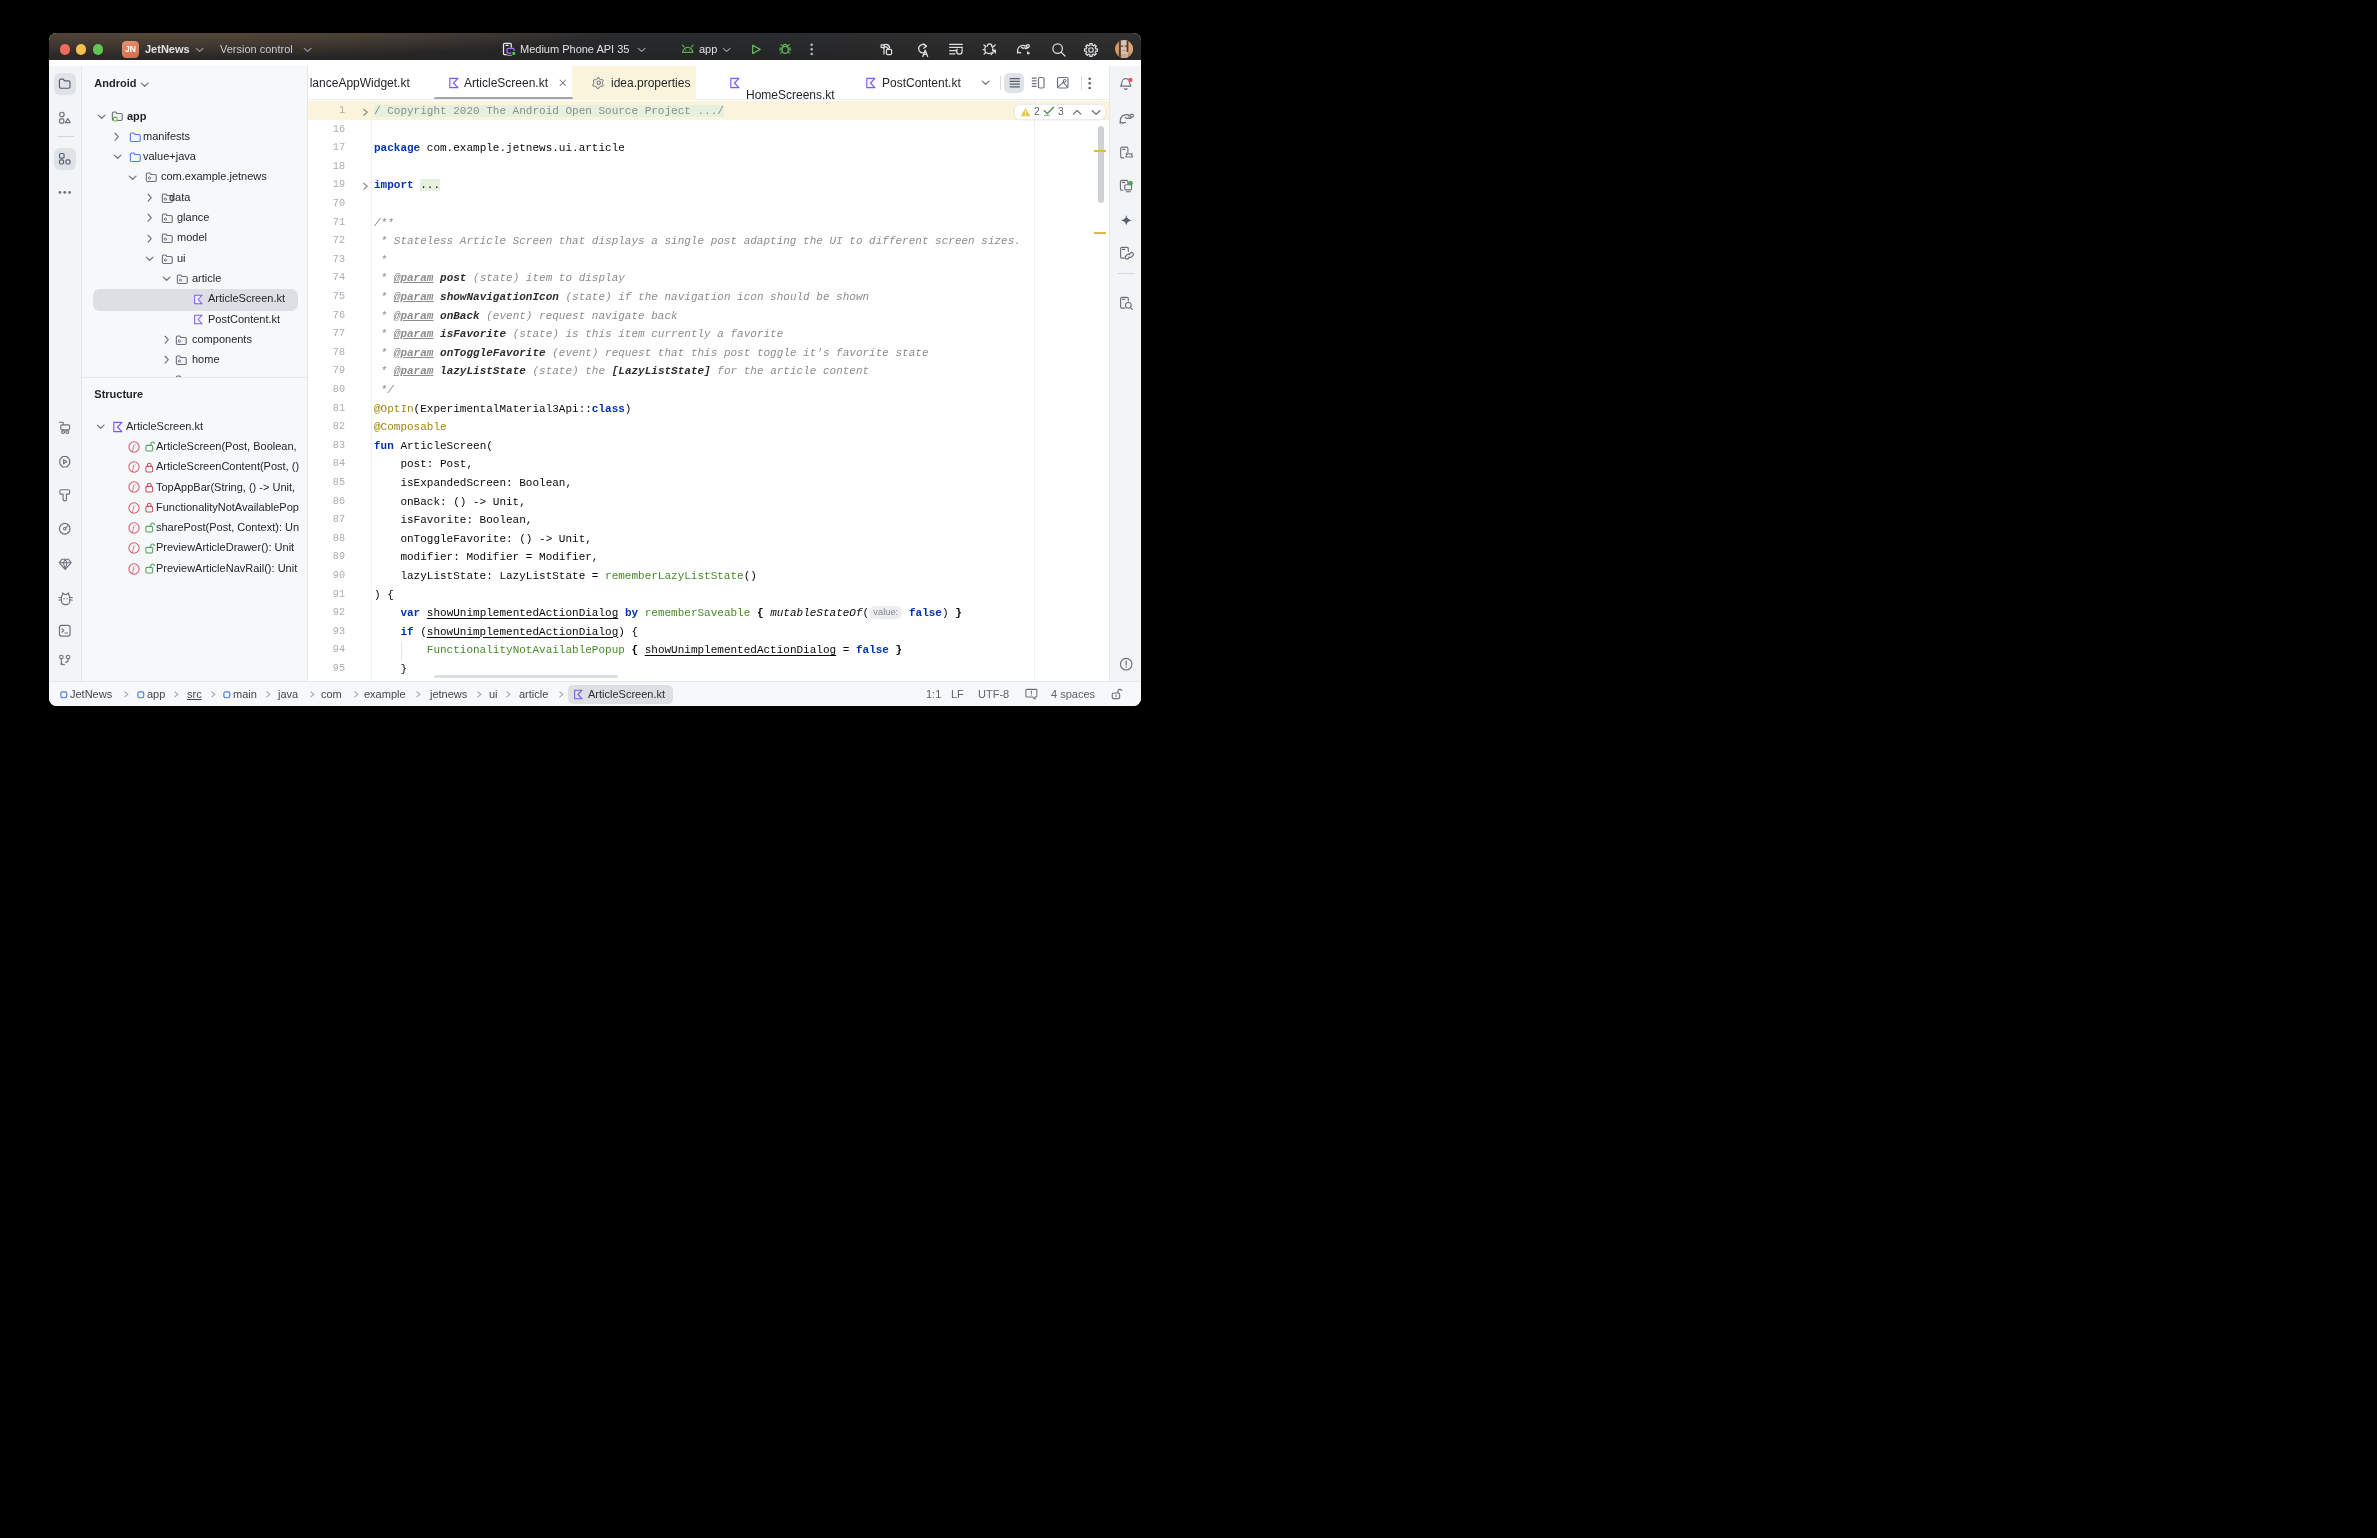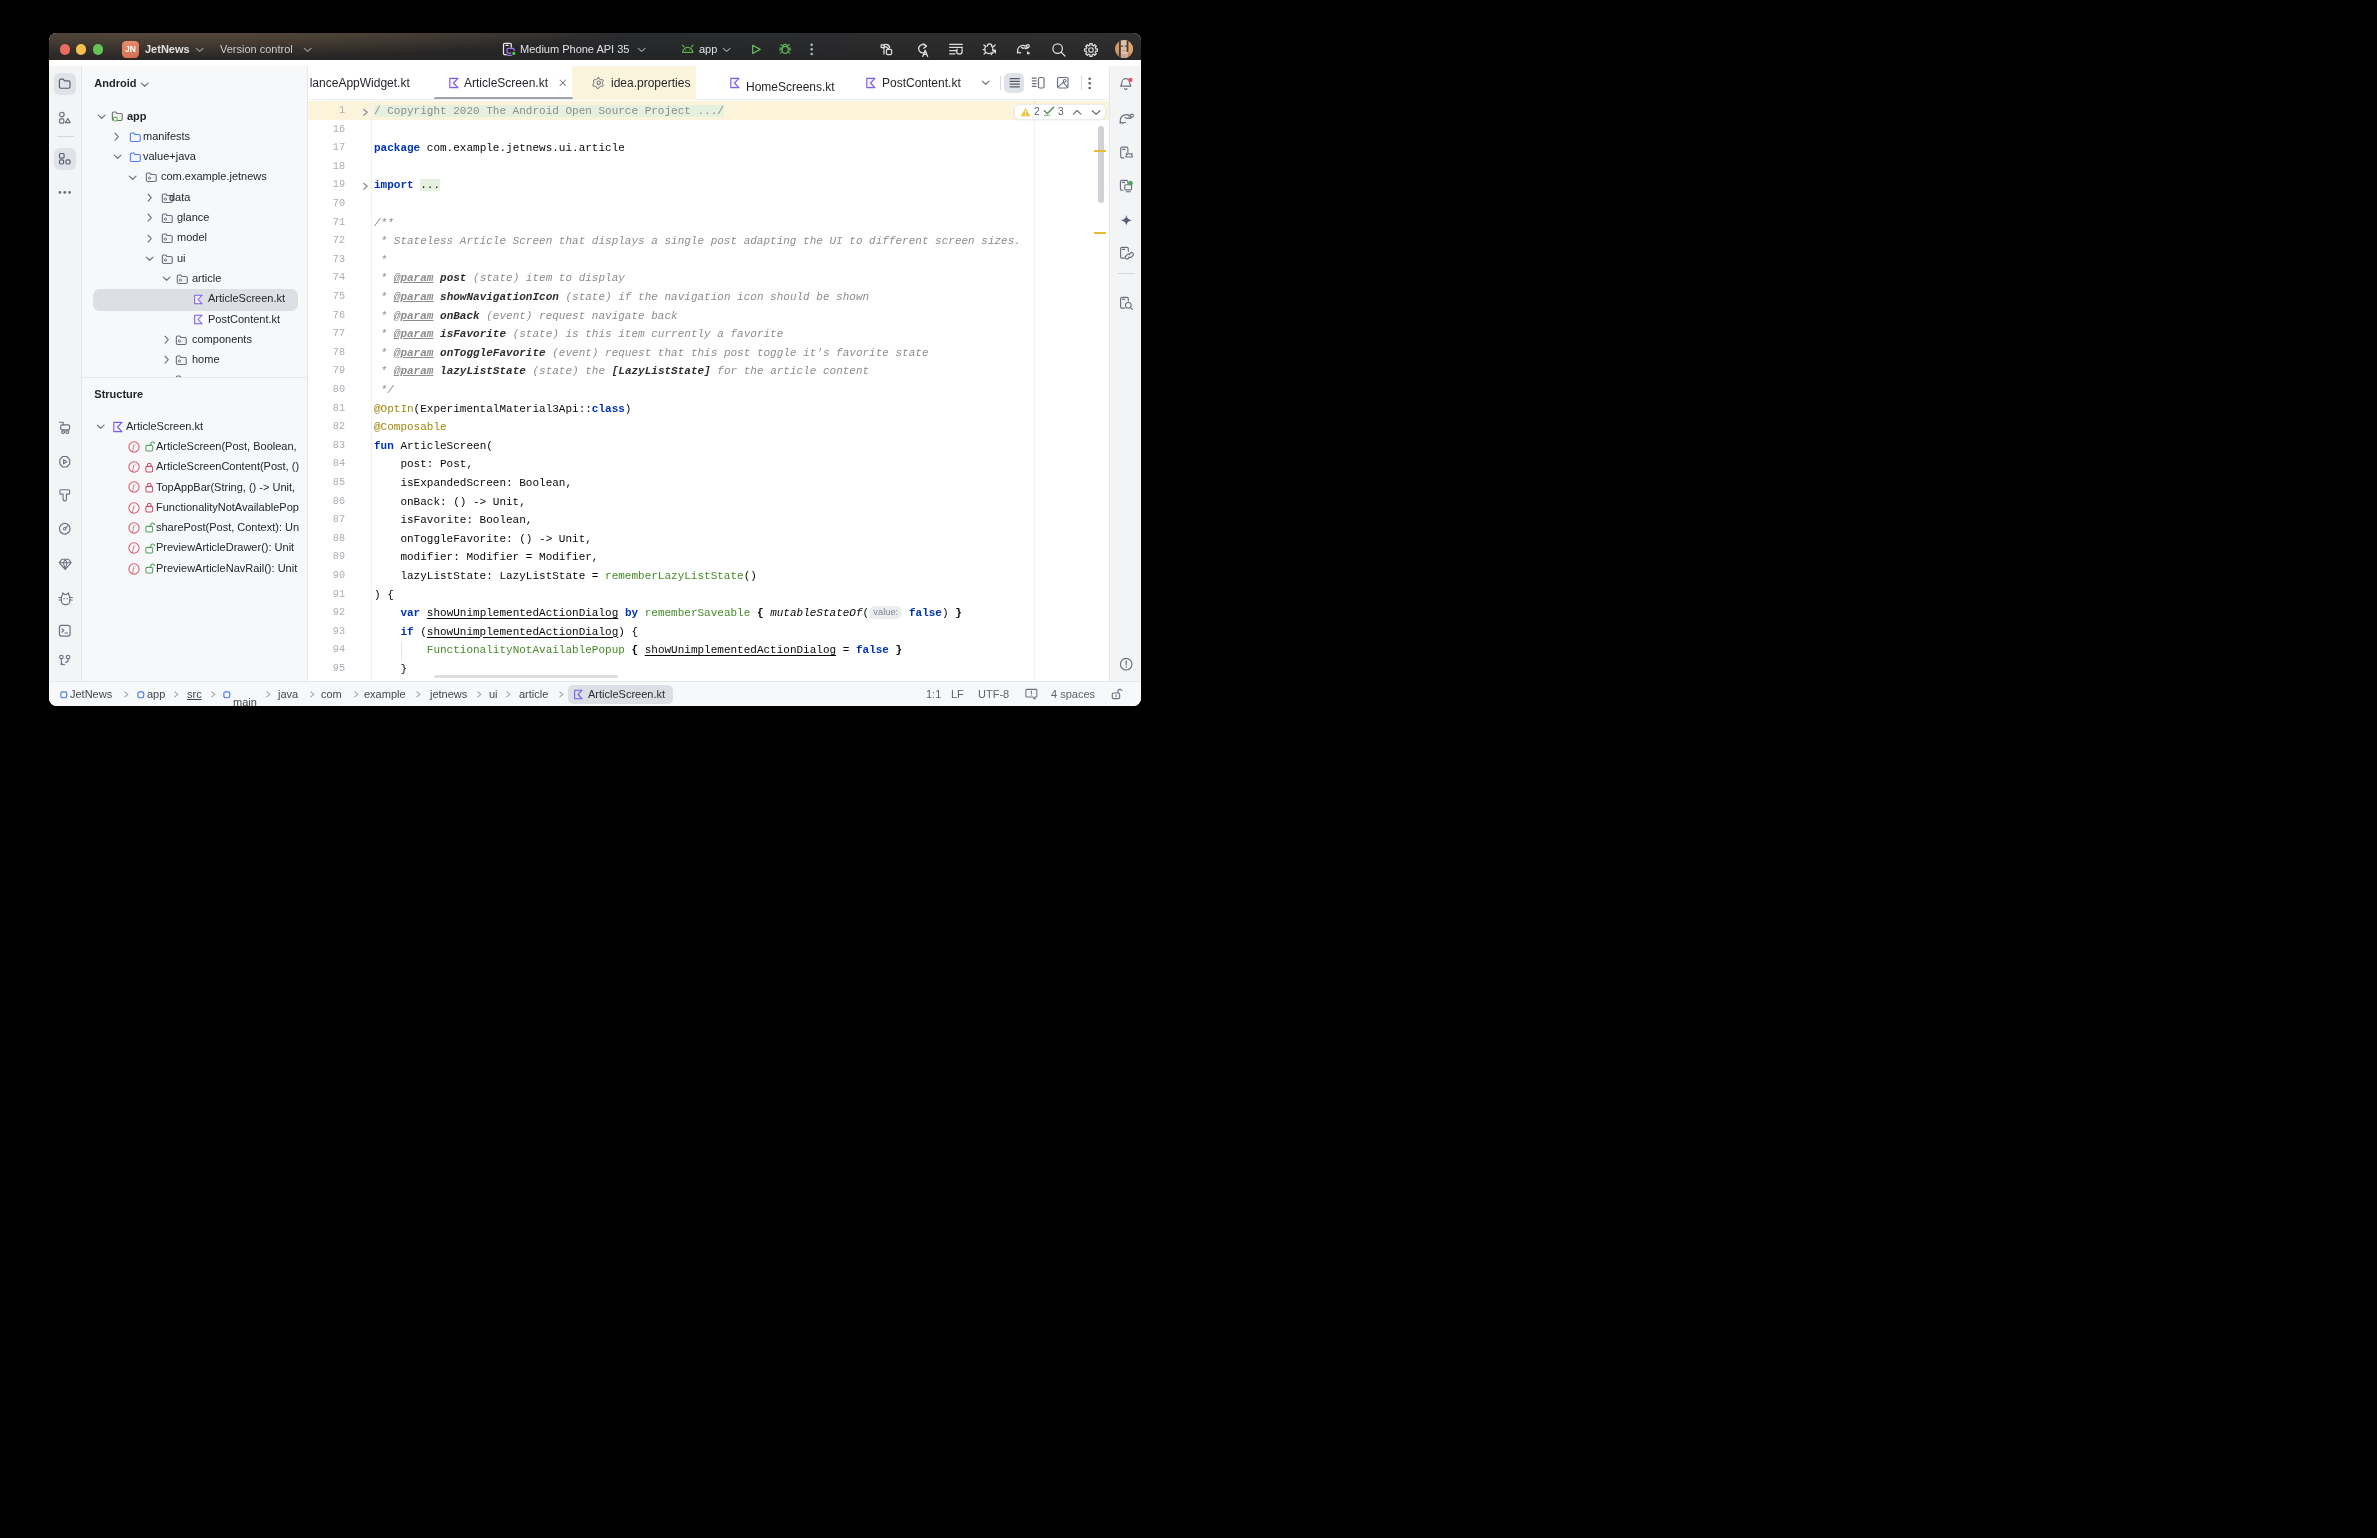--- a/index.html
+++ b/index.html
@@ -462,21 +462,21 @@
         <path d="M1.2 1.2 L7.8 7.8 M7.8 1.2 L1.2 7.8" stroke="#81858d" stroke-width="1.2" stroke-linecap="round"></path>
       </svg>
     <svg class="abs" style="left:284px;top:10.2px;" width="13.5" height="13.5" viewBox="0 0 17 17">
         <circle cx="8.5" cy="8.5" r="2.1" fill="none" stroke="#6c707e" stroke-width="1.3"></circle>
         <path d="M8.5 1.9 l0.9 1.9 a5 5 0 0 1 1.9 1.1 l2.1-0.4 0.9 1.7 -1.3 1.6 a5 5 0 0 1 0 1.9 l1.3 1.6 -0.9 1.7 -2.1-0.4 a5 5 0 0 1 -1.9 1.1 l-0.9 1.9 -2 0 -0.8-1.9 a5 5 0 0 1 -1.9-1.1 l-2.1 0.4 -0.9-1.7 1.3-1.6 a5 5 0 0 1 0-1.9 L1.8 6.2 l0.9-1.7 2.1 0.4 a5 5 0 0 1 1.9-1.1 l0.8-1.9 z" fill="none" stroke="#6c707e" stroke-width="1.25" stroke-linejoin="round"></path>
       </svg>
     <div class="abs" style="left:303px;top:0;line-height:34px;text-align:center;">idea.properties</div>
     <svg class="abs" style="left:421px;top:11px;" width="12" height="12" viewBox="0 0 16 16">
         <path d="M13.2 1.8 H2.4 V14.2 H13.2 L7.4 8 Z" fill="#f5f1ff" stroke="#7c5cf0" stroke-width="1.5" stroke-linejoin="round"></path>
       </svg>
-    <div class="abs" style="left:438px;top:4px;line-height:34px;">HomeScreens.kt</div>
+    <div class="abs" style="left:438px;top:12px;line-height:34px;">HomeScreens.kt</div>
     <svg class="abs" style="left:557px;top:11px;" width="12" height="12" viewBox="0 0 16 16">
         <path d="M13.2 1.8 H2.4 V14.2 H13.2 L7.4 8 Z" fill="#f5f1ff" stroke="#7c5cf0" stroke-width="1.5" stroke-linejoin="round"></path>
       </svg>
     <div class="abs" style="left:574px;top:0;line-height:34px;">PostContent.kt</div>
     <svg class="abs" style="left:673px;top:14px;" width="9.3" height="6" viewBox="0 0 11 7">
         <path d="M1.5 1.3 L5.5 5 L9.5 1.3" stroke="#70747e" stroke-width="1.4" fill="none" stroke-linecap="round" stroke-linejoin="round"></path>
       </svg>
     <div class="abs" style="left:692px;top:9.7px;width:0.8px;height:14.4px;background:#d8dade;"></div>
     <div class="abs" style="left:696px;top:6.8px;width:20.3px;height:20.3px;border-radius:5.1px;background:#dfe2e7;"></div>
     <svg class="abs" style="left:700px;top:10.2px;" width="13.5" height="13.5" viewBox="0 0 16 16">
@@ -610,21 +610,21 @@
     <svg class="abs" style="left:125px;top:9.7px;" width="5.1" height="6.8" viewBox="0 0 6 8">
         <path d="M1 1 L4.6 4 L1 7" stroke="#9ca1a9" stroke-width="1.2" fill="none" stroke-linecap="round" stroke-linejoin="round"></path>
       </svg>
     <div class="abs" style="left:138px;top:0;line-height:24.5px;color:#43474d;white-space:nowrap;text-decoration:underline;">src</div>
     <svg class="abs" style="left:162px;top:9.7px;" width="5.1" height="6.8" viewBox="0 0 6 8">
         <path d="M1 1 L4.6 4 L1 7" stroke="#9ca1a9" stroke-width="1.2" fill="none" stroke-linecap="round" stroke-linejoin="round"></path>
       </svg>
     <svg class="abs" style="left:174px;top:9.3px;" width="7.6" height="7.6" viewBox="0 0 9 9">
         <rect x="1" y="1" width="7" height="7" rx="2" fill="none" stroke="#4a7cf0" stroke-width="1.4"></rect>
       </svg>
-    <div class="abs" style="left:184px;top:8px;line-height:24.5px;color:#43474d;white-space:nowrap;">main</div>
+    <div class="abs" style="left:184px;top:0;line-height:24.5px;color:#43474d;white-space:nowrap;">main</div>
     <svg class="abs" style="left:217px;top:9.7px;" width="5.1" height="6.8" viewBox="0 0 6 8">
         <path d="M1 1 L4.6 4 L1 7" stroke="#9ca1a9" stroke-width="1.2" fill="none" stroke-linecap="round" stroke-linejoin="round"></path>
       </svg>
     <div class="abs" style="left:229px;top:0;line-height:24.5px;color:#43474d;white-space:nowrap;">java</div>
     <svg class="abs" style="left:261px;top:9.7px;" width="5.1" height="6.8" viewBox="0 0 6 8">
         <path d="M1 1 L4.6 4 L1 7" stroke="#9ca1a9" stroke-width="1.2" fill="none" stroke-linecap="round" stroke-linejoin="round"></path>
       </svg>
     <div class="abs" style="left:272px;top:0;line-height:24.5px;color:#43474d;white-space:nowrap;">com</div>
     <svg class="abs" style="left:305px;top:9.7px;" width="5.1" height="6.8" viewBox="0 0 6 8">
         <path d="M1 1 L4.6 4 L1 7" stroke="#9ca1a9" stroke-width="1.2" fill="none" stroke-linecap="round" stroke-linejoin="round"></path>

